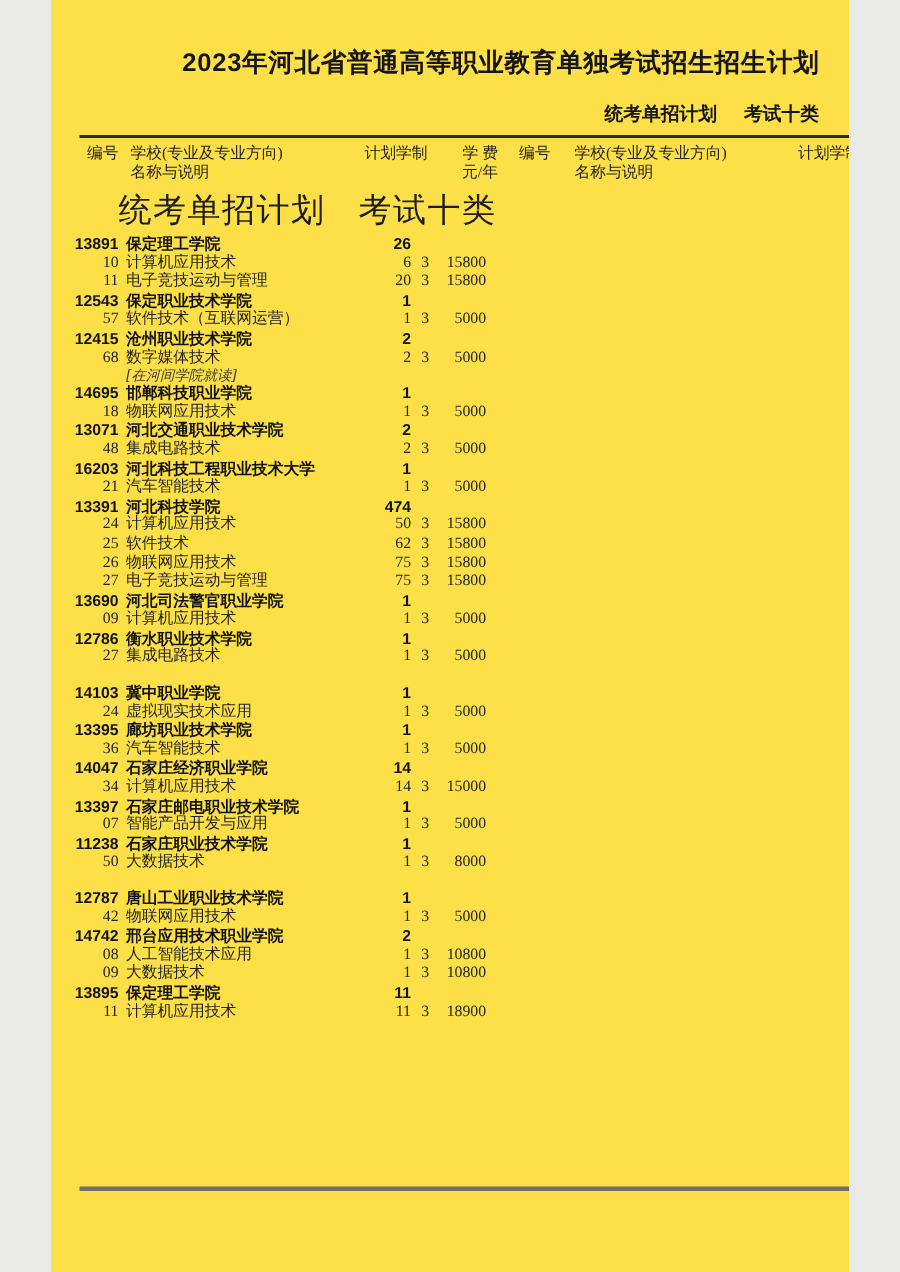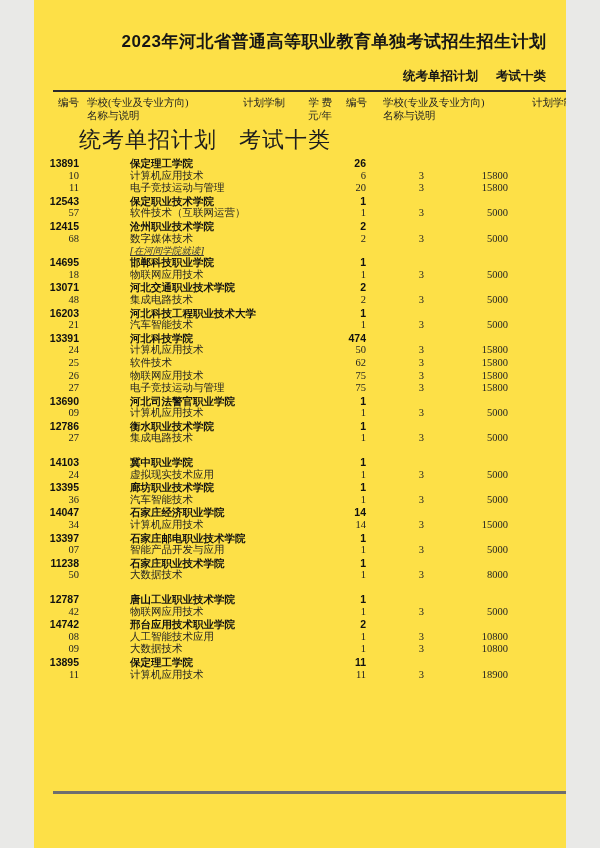--- a/index.html
+++ b/index.html
@@ -48,34 +48,33 @@
   .h-fee   { flex:none; text-align:right; }
   .left  .h-fee { width:40px; }
   .right .h-fee { width:42px; }
   .section-heading {
     position:absolute; top:125px; left:45px;
     font-size:22px; letter-spacing:1px; color:#1d1d1d;
     font-family:"Liberation Serif","DejaVu Serif",serif;
   }
   .section-heading .gap { display:inline-block; width:22px; }
   .table-body { position:absolute; top:157px; left:0; width:300px; }
-  .row { display:flex; min-height:12.6px; line-height:12.6px; font-size:10.5px;gap:46px; }
+  .row { display:flex; min-height:12.6px; line-height:12.6px; font-size:10.5px; }
   .row .col-code  { flex:none; width:45px; text-align:right; }
   .row .col-name  { flex:none; width:145px; margin-left:5px; }
   .row .col-plan  { flex:none; width:45px; text-align:right; }
   .row .col-years { flex:none; width:12px; text-align:right; }
   .row .col-fee   { flex:none; width:38px; text-align:right; }
   .row.school { font-family:"Liberation Sans","DejaVu Sans",sans-serif; font-weight:bold; color:#111; }
   .row.major  { color:#232323; }
   .row.note   { line-height:11px; min-height:11px; }
   .row.note .note-text {
     display:block; margin-left:5px; width:200px;
     font-size:9.5px; font-style:italic; color:#3a3a3a;
     font-family:"DejaVu Serif","Liberation Serif",serif;
-    text-decoration:underline;
   }
   .bottom-rule {
     position:absolute; top:791px; left:19px; width:561px; height:3px;
     background:#6e6e6e;
   }
 </style>
 </head>
 <body>
 
 <div class="page">

